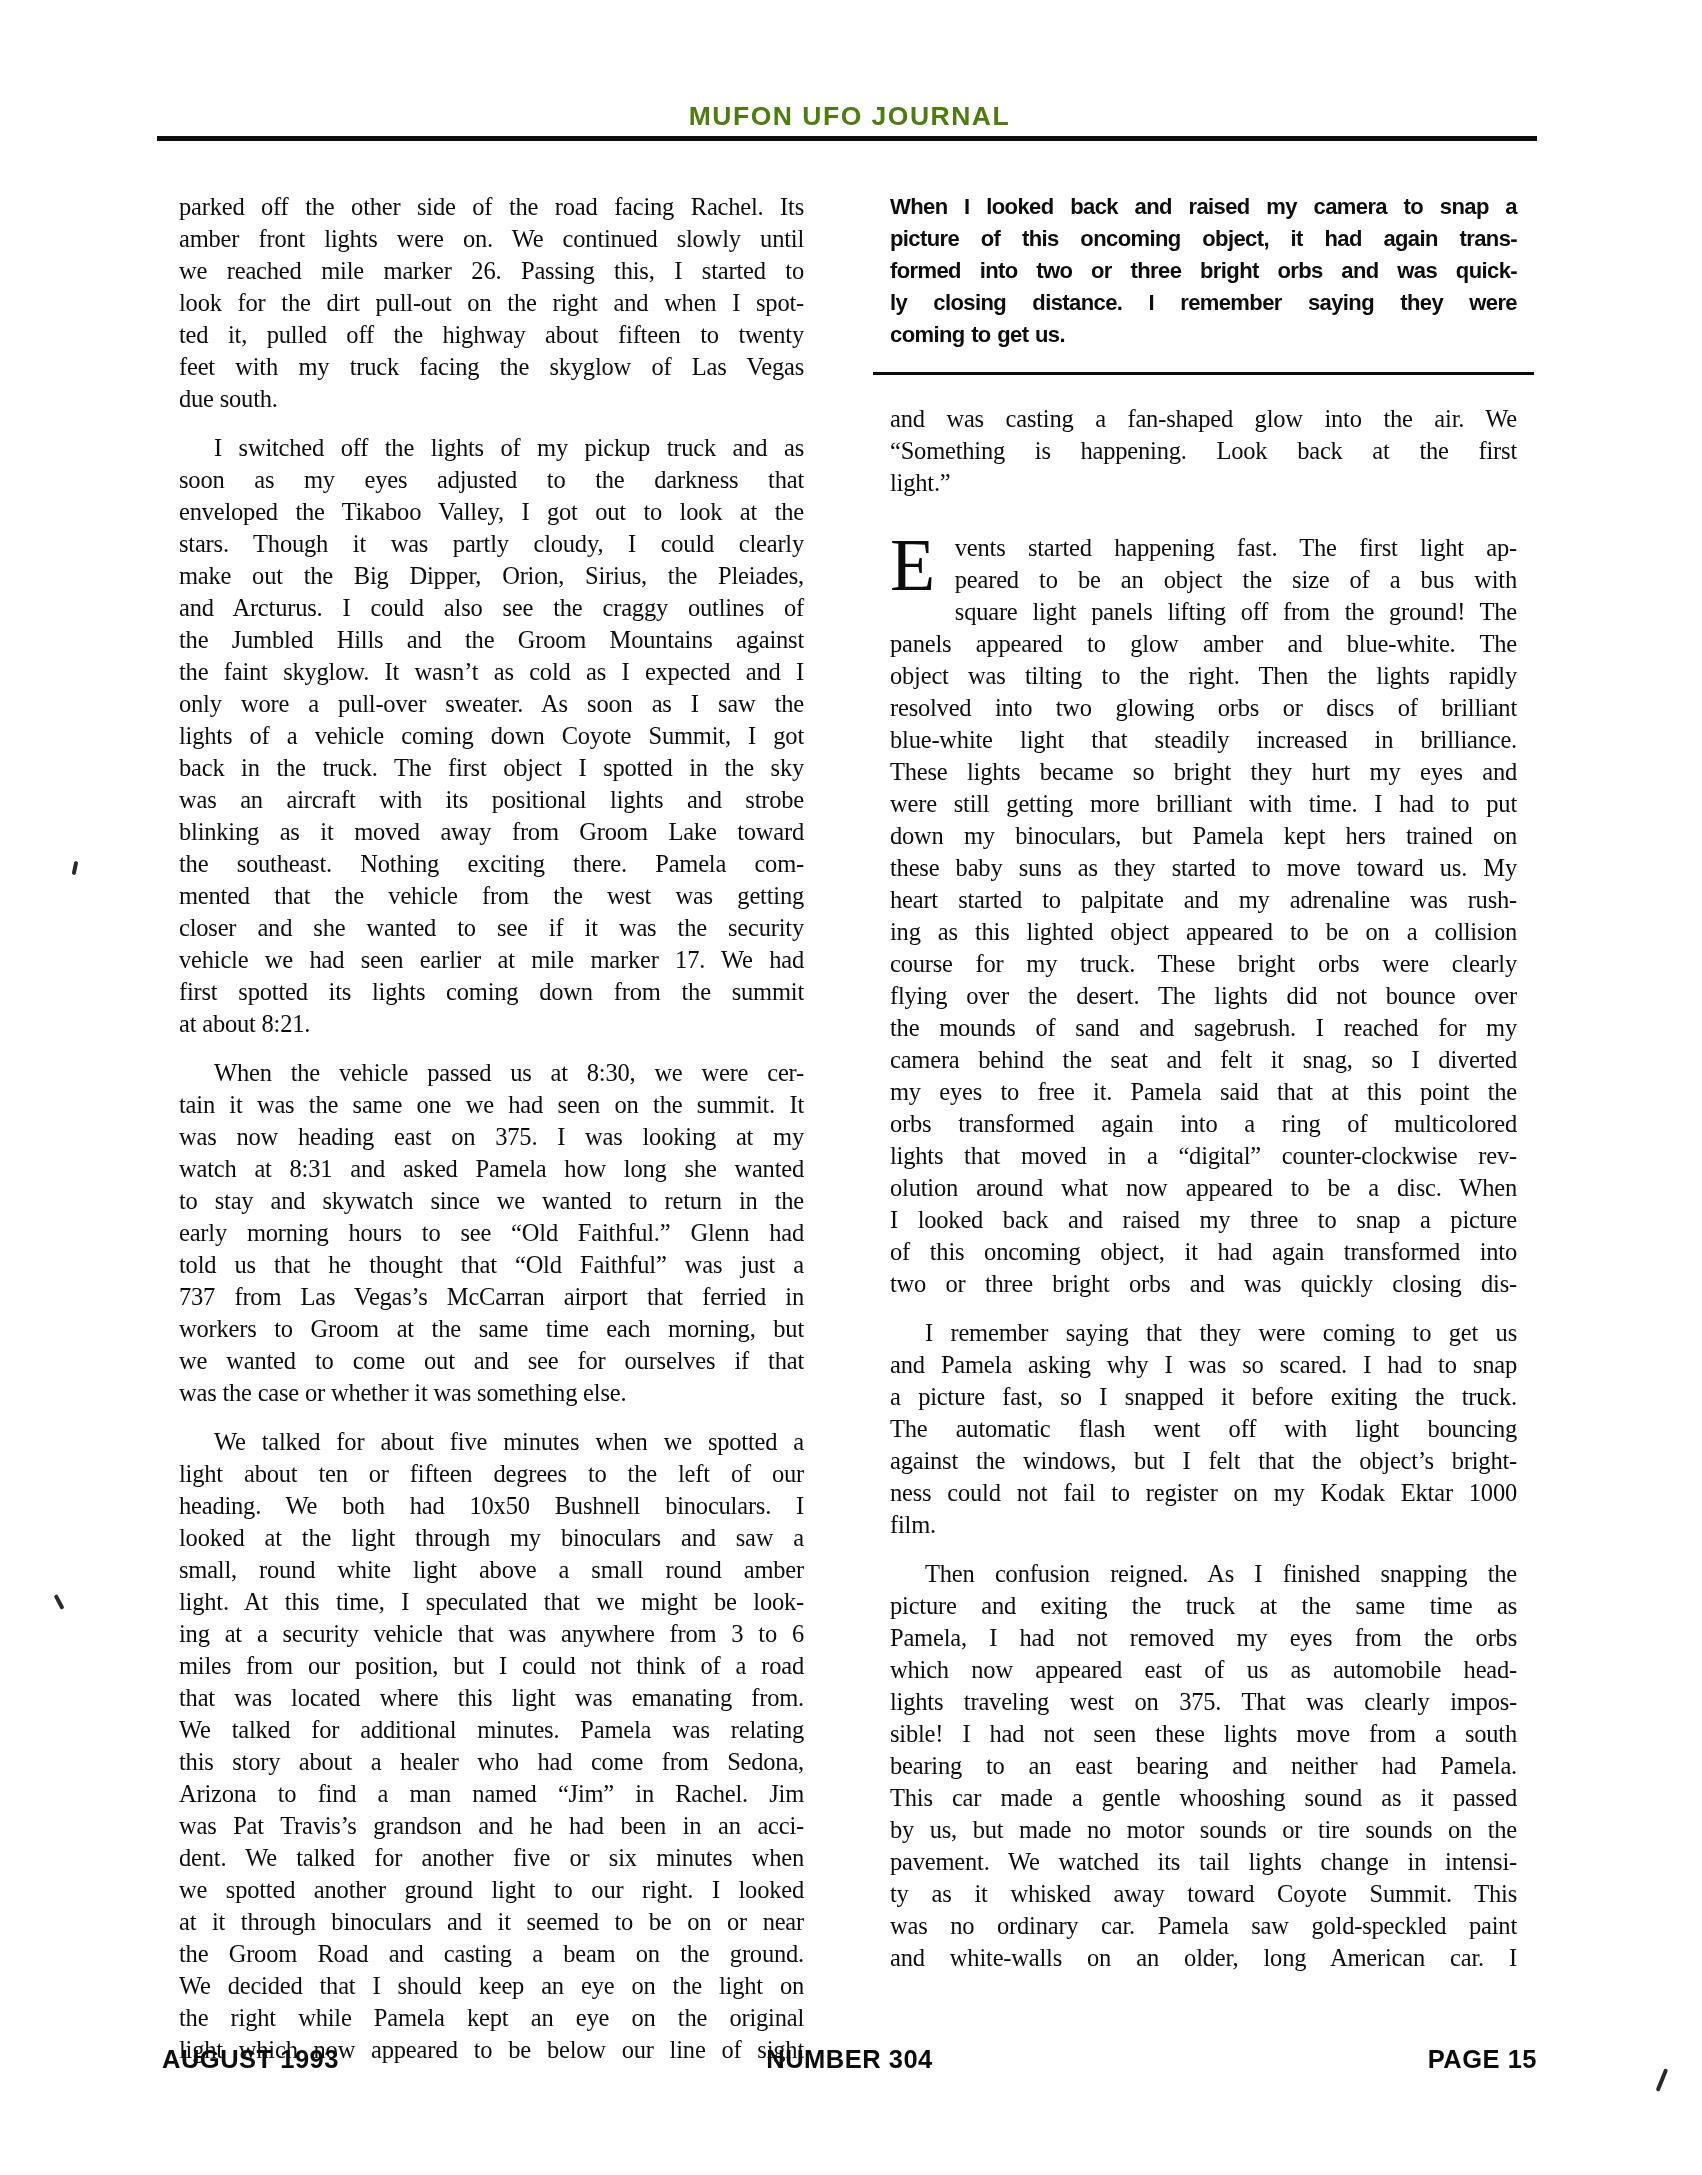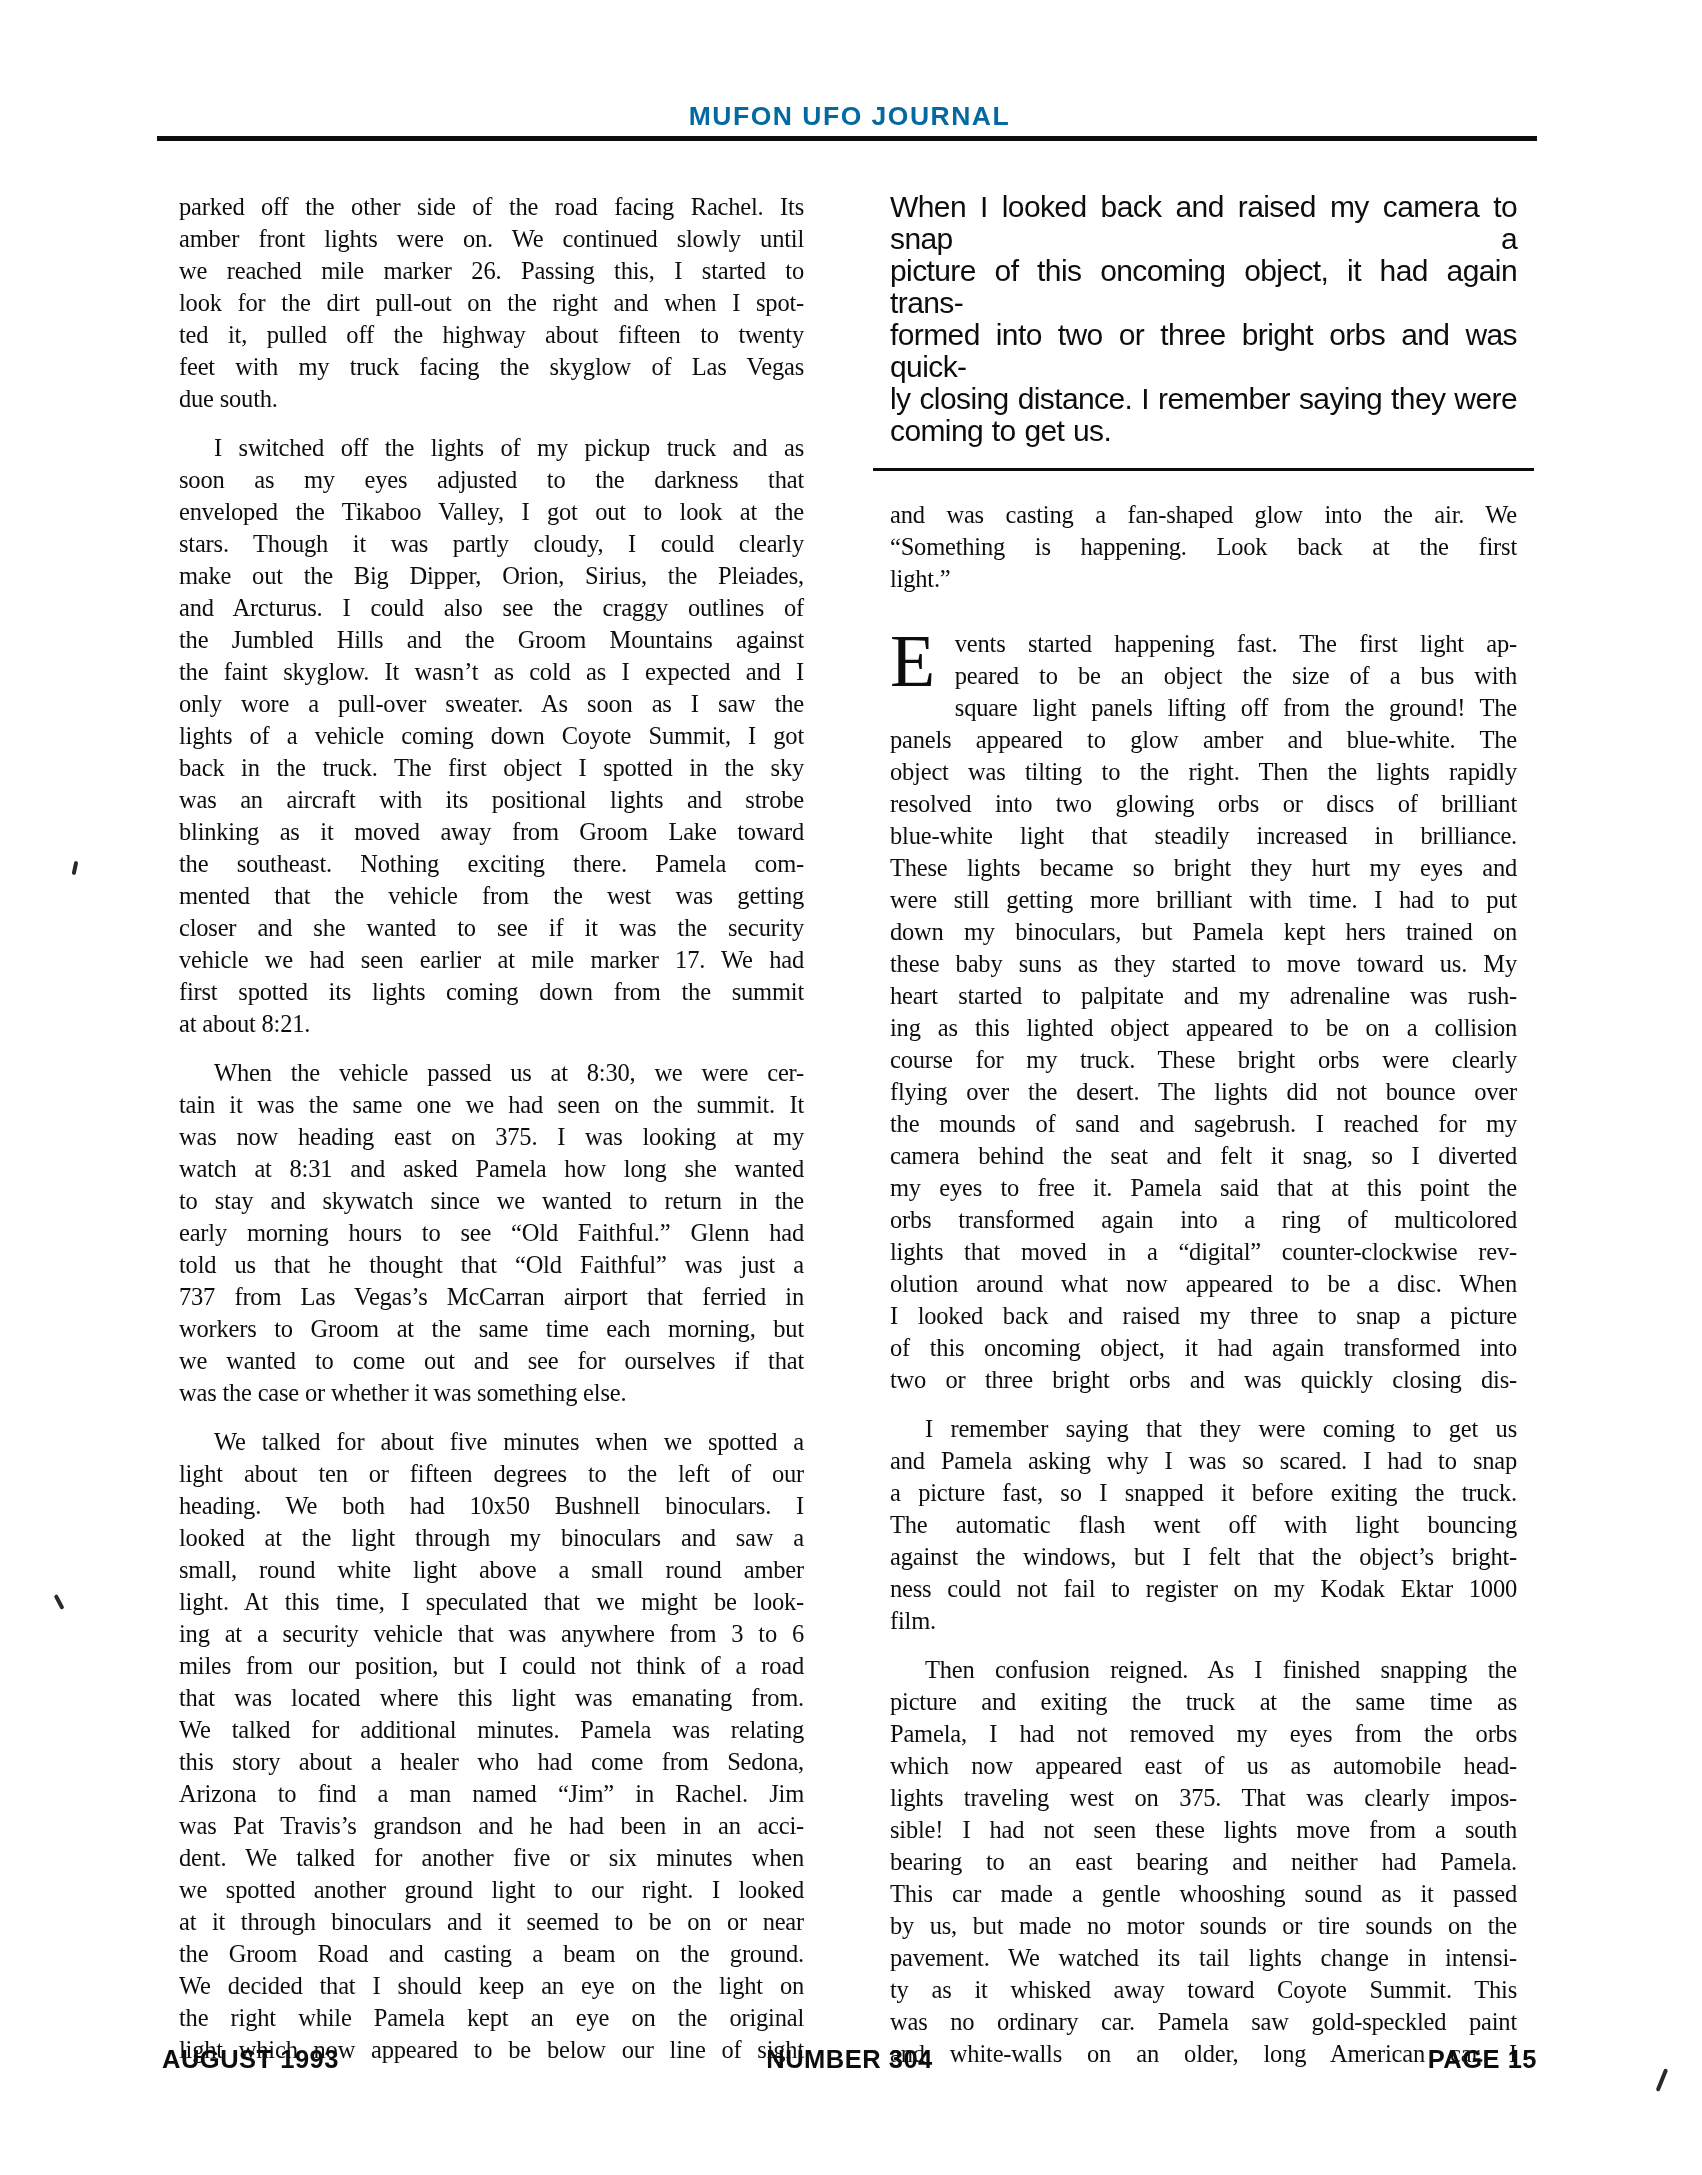--- a/index.html
+++ b/index.html
@@ -10,21 +10,21 @@
     overflow:hidden;
     font-family:"Liberation Serif",serif;
     color:#0d0d0d;
   }
   .header-title{
     position:absolute;left:162px;top:101px;width:1375px;
     text-align:center;
     font-family:"Liberation Sans",sans-serif;
     font-weight:700;
     font-size:26.5px;letter-spacing:1.5px;
-    color:#0369a1;
+    color:#4d7c0f;
   }
   .header-rule{
     position:absolute;left:157px;top:136px;width:1380px;height:4.9px;
     background:#0d0d0d;
   }
   .col{position:absolute;top:174px;}
   .col-left{left:162px;width:659px;}
   .col-right{left:873px;width:661px;}
   .para{margin:17px;}
   .para.space-before{margin-top:33px;}
@@ -33,22 +33,22 @@
     line-height:32px;
     letter-spacing:-0.2px;
     text-align:justify;
     text-align-last:justify;
     white-space:normal;
   }
   .line.indent{padding-left:35px;}
   .line.last{text-align-last:left;}
   .lede .line{
     font-family:"Liberation Sans",sans-serif;
-    font-weight:400;
-    font-size:30px;
+    font-weight:700;
+    font-size:22px;
     letter-spacing:-0.6px;
     word-spacing:1px;
   }
   .mid-rule{
     height:3.9px;background:#0d0d0d;
     margin:20.6px 0 27.4px 0;
   }
   .dropcap{
     float:left;
     font-family:"Liberation Serif",serif;

